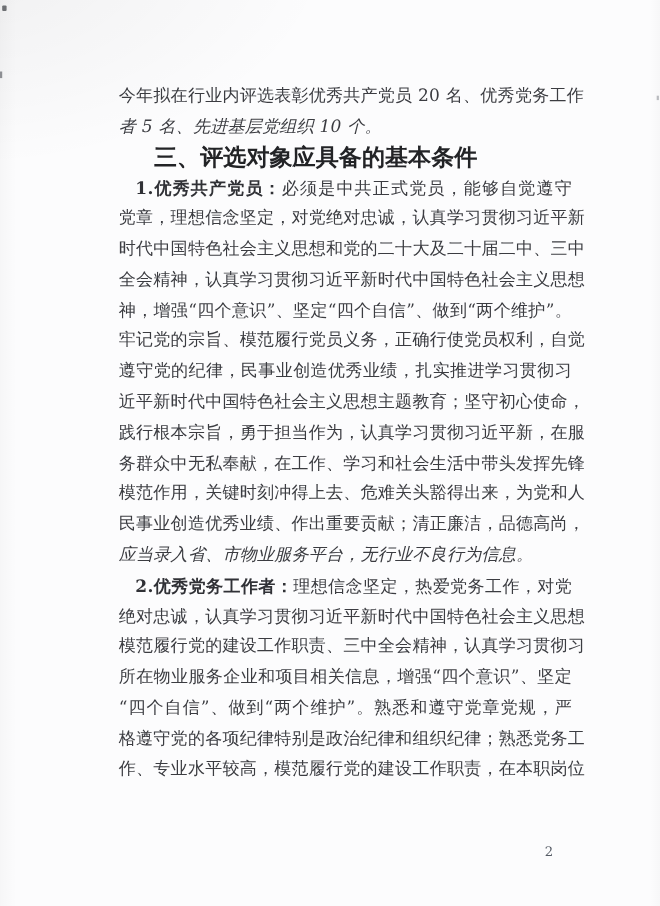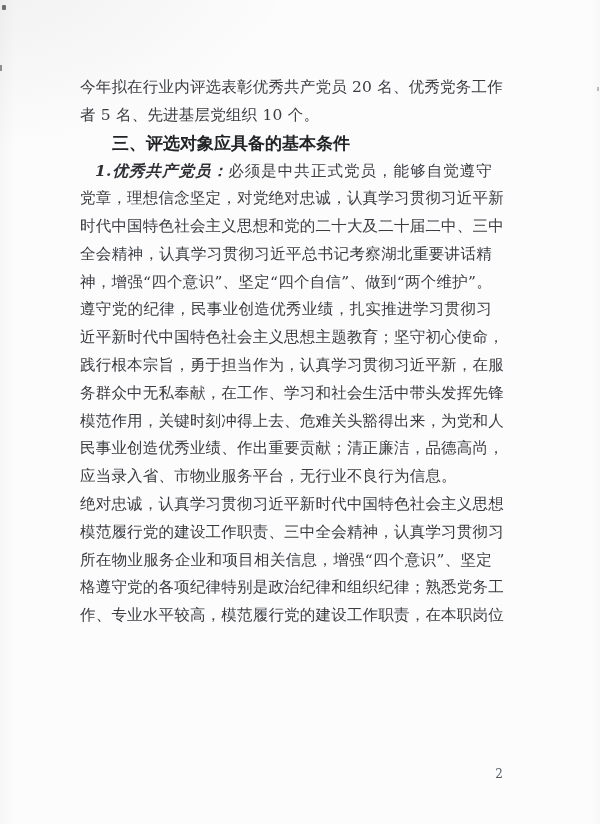--- a/index.html
+++ b/index.html
@@ -14,54 +14,54 @@
     height: 824px;
     background:
       radial-gradient(130% 55% at -8% -6%, rgba(0,0,0,0.055), rgba(0,0,0,0.0) 45%),
       linear-gradient(to right, rgba(0,0,0,0.025), rgba(0,0,0,0) 2.5%),
       linear-gradient(to left, rgba(0,0,0,0.02), rgba(0,0,0,0) 1.5%),
       #fcfcfd;
     overflow: hidden;
   }
   .content {
     position: absolute;
-    left: 80px;
+    left: 108px;
     top: 74px;
     width: 412px;
     color: #3b3c41;
     font-size: 15.5px;
     letter-spacing: 0.2px;
   }
   .line {
     height: 27.8px;
     line-height: 27.8px;
     text-align: justify;
     text-align-last: justify;
     white-space: nowrap;
   }
   .line.short {
     text-align: left;
     text-align-last: left;
+    font-style: italic;
   }
   .line.heading {
     padding-left: 32px;
     font-family: "DejaVu Sans", sans-serif;
     font-weight: bold;
     color: #222326;
-    font-size: 17px;
+    font-size: 21px;
     letter-spacing: 0;
     text-align: left;
     text-align-last: left;
   }
   .line.numbered {
     padding-left: 15px;
   }
   .lead {
     font-weight: bold;
-    font-style: italic;
     color: #303136;
   }
   .page-number {
     position: absolute;
     left: 492px;
     top: 767px;
     width: 14px;
     font-family: "DejaVu Serif", serif;
     font-size: 12px;
     color: #545a64;
@@ -85,34 +85,37 @@
 
     <div class="line">今年拟在行业内评选表彰优秀共产党员 20 名、优秀党务工作</div>
     <div class="line short">者 5 名、先进基层党组织 10 个。</div>
 
     <div class="line heading">三、评选对象应具备的基本条件</div>
 
     <div class="line numbered"><span class="lead">1.优秀共产党员：</span><span>必须是中共正式党员，能够自觉遵守</span></div>
 
     <div class="line">党章，理想信念坚定，对党绝对忠诚，认真学习贯彻习近平新</div>
     <div class="line">时代中国特色社会主义思想和党的二十大及二十届二中、三中</div>
-    <div class="line">全会精神，认真学习贯彻习近平总书记考察湖北重要讲话精</div>
+    <div class="line">全会精神，认真学习贯彻习近平新时代中国特色社会主义思想</div>
     <div class="line">神，增强“四个意识”、坚定“四个自信”、做到“两个维护”。</div>
+    <div class="line">牢记党的宗旨、模范履行党员义务，正确行使党员权利，自觉</div>
     <div class="line">遵守党的纪律，民事业创造优秀业绩，扎实推进学习贯彻习</div>
     <div class="line">近平新时代中国特色社会主义思想主题教育；坚守初心使命，</div>
     <div class="line">践行根本宗旨，勇于担当作为，认真学习贯彻习近平新，在服</div>
     <div class="line">务群众中无私奉献，在工作、学习和社会生活中带头发挥先锋</div>
     <div class="line">模范作用，关键时刻冲得上去、危难关头豁得出来，为党和人</div>
     <div class="line">民事业创造优秀业绩、作出重要贡献；清正廉洁，品德高尚，</div>
     <div class="line short">应当录入省、市物业服务平台，无行业不良行为信息。</div>
 
+    <div class="line numbered"><span class="lead">2.优秀党务工作者：</span><span>理想信念坚定，热爱党务工作，对党</span></div>
 
     <div class="line">绝对忠诚，认真学习贯彻习近平新时代中国特色社会主义思想</div>
     <div class="line">模范履行党的建设工作职责、三中全会精神，认真学习贯彻习</div>
     <div class="line">所在物业服务企业和项目相关信息，增强“四个意识”、坚定</div>
+    <div class="line">“四个自信”、做到“两个维护”。熟悉和遵守党章党规，严</div>
     <div class="line">格遵守党的各项纪律特别是政治纪律和组织纪律；熟悉党务工</div>
     <div class="line">作、专业水平较高，模范履行党的建设工作职责，在本职岗位</div>
 
   </div>
 
   <div class="page-number">2</div>
 
 </div>
 
 </body></html>

